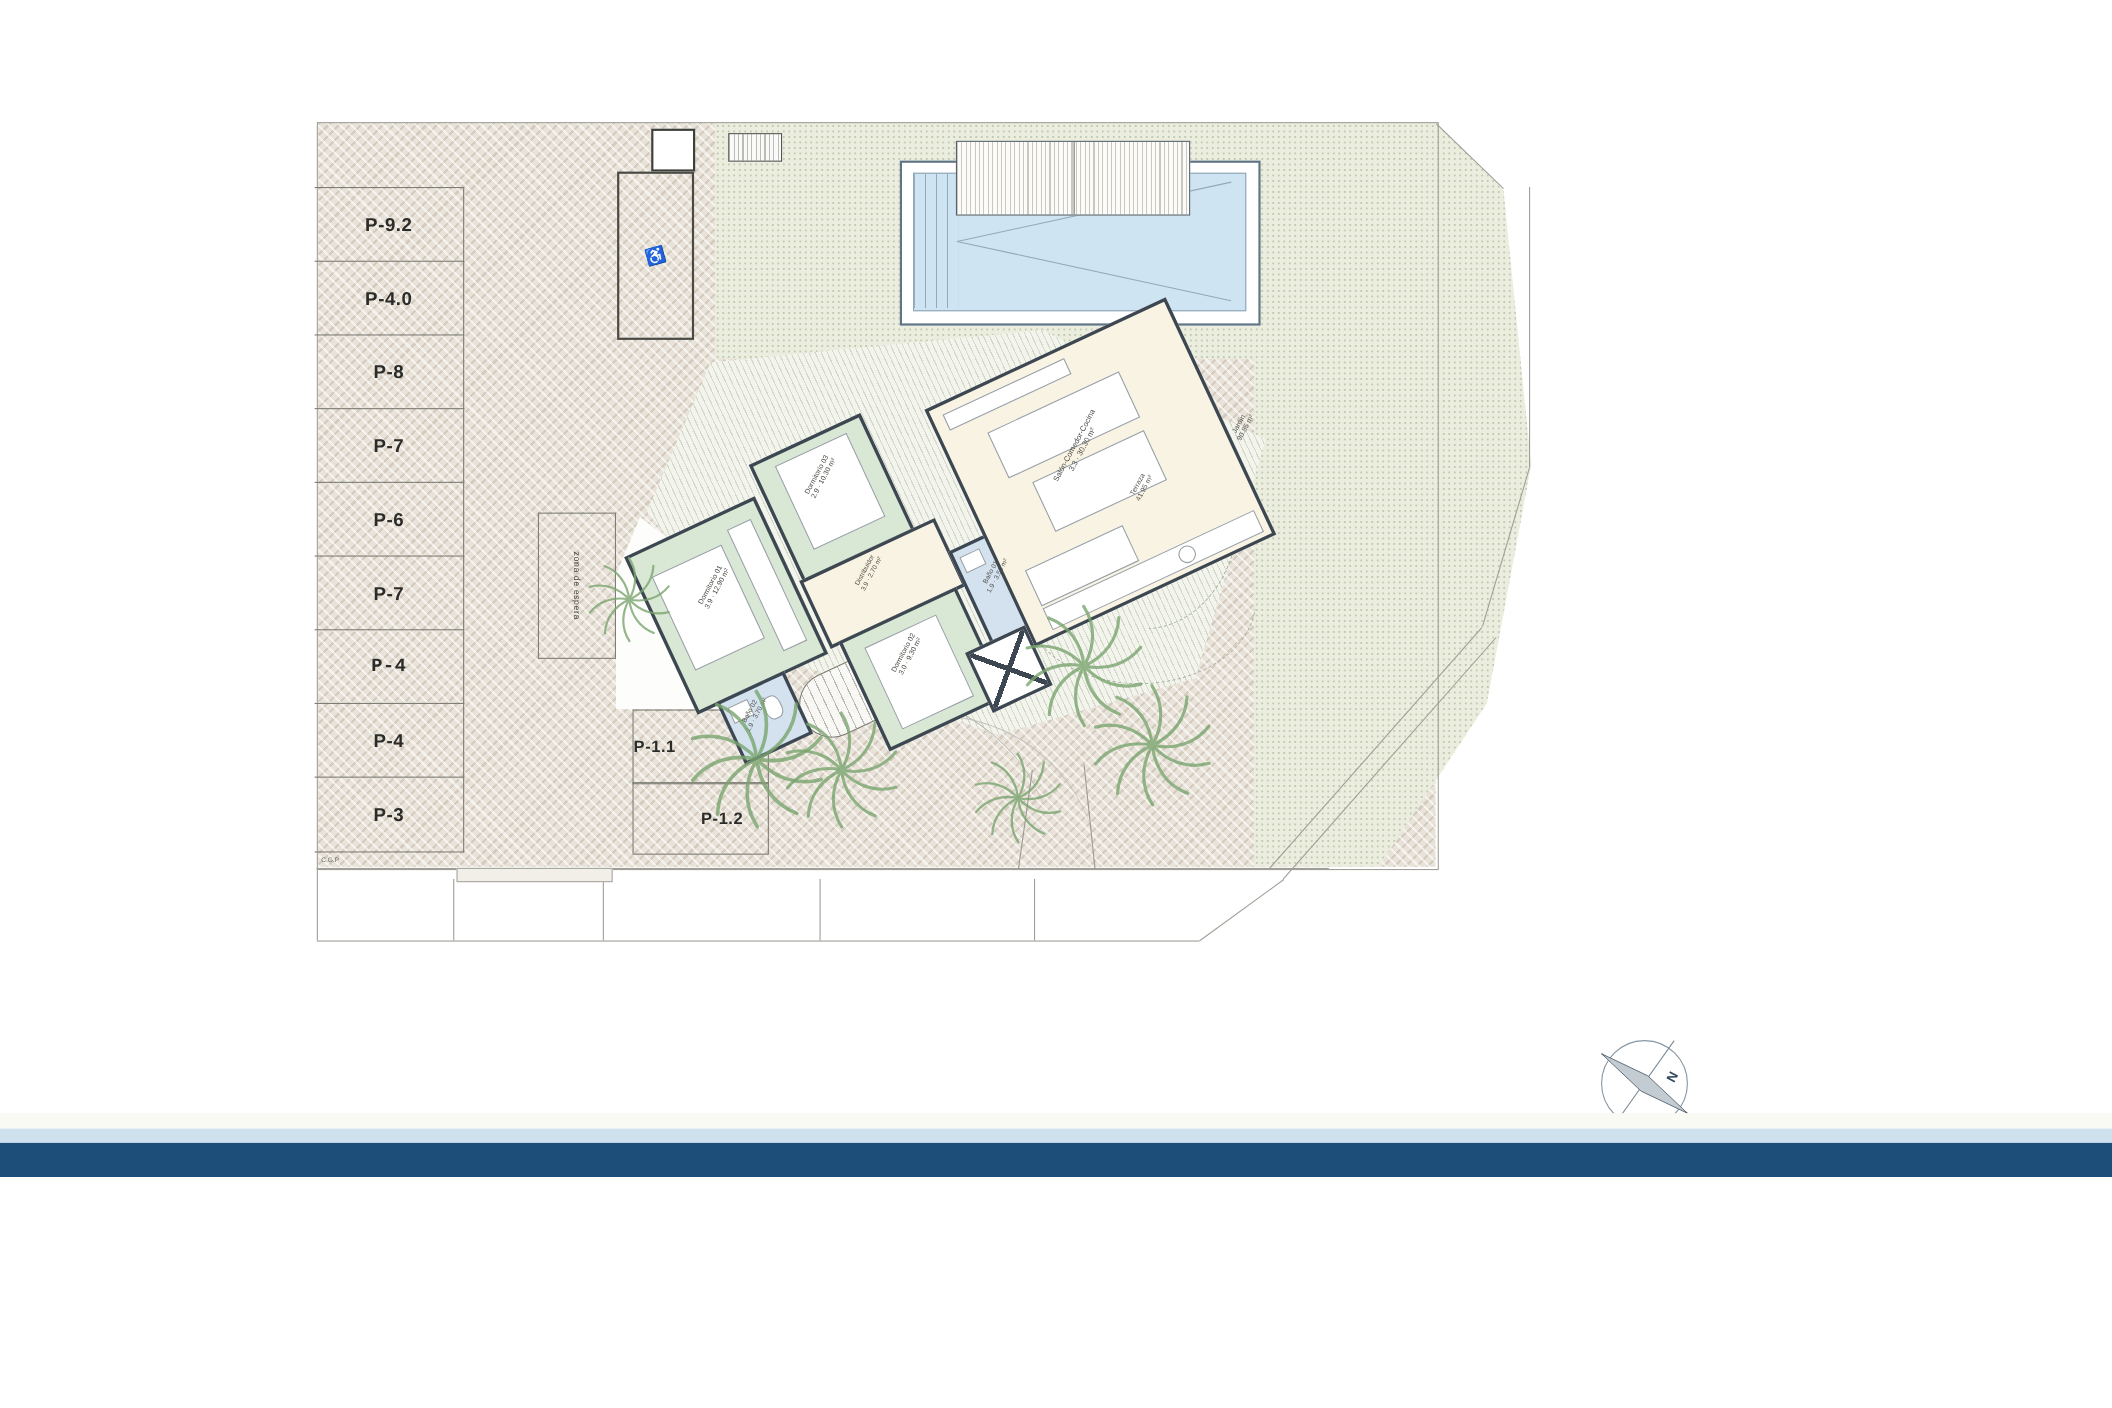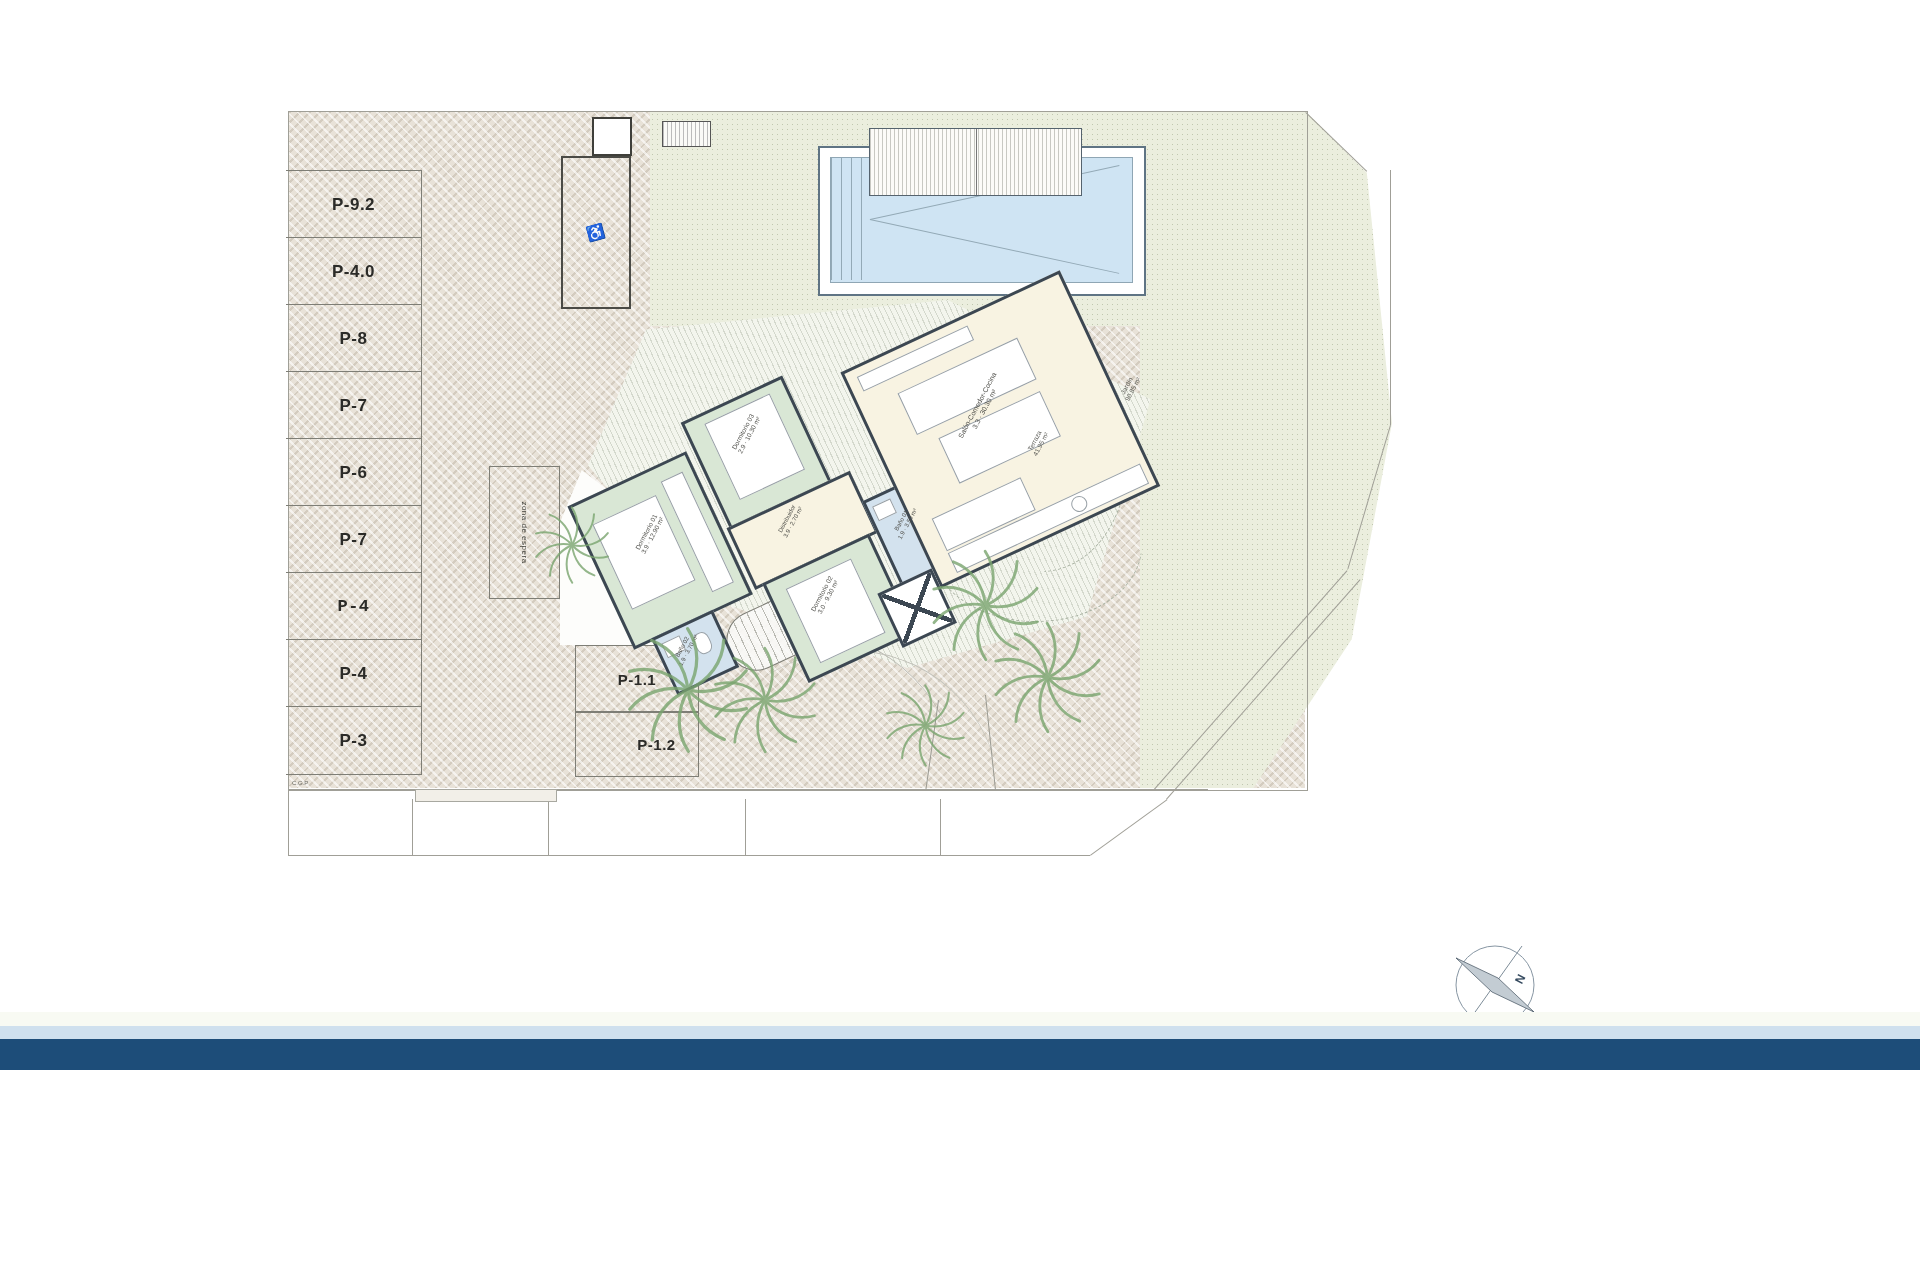--- a/index.html
+++ b/index.html
@@ -95,21 +95,21 @@
     <span class="stall-label">P-4</span>
   </div>
 <div class="abs stall" style="top:706px;border-bottom:1.5px solid #7e7e76;">
     <span class="stall-label">P-3</span>
   </div>
 
 <div class="abs box-edge" style="left:489px;top:466px;width:69px;height:131px;display:flex;align-items:center;justify-content:center;">
   <span style="transform:rotate(90deg);white-space:nowrap;font-size:8px;color:#45453f;letter-spacing:.5px;">zona de espera</span>
 </div>
 
-<div class="abs box-edge" style="left:575px;top:645px;width:122px;height:66px;display:flex;align-items:center;justify-content:center;">
+<div class="abs box-edge" style="left:575px;top:645px;width:122px;height:66px;display:flex;align-items:center;">
   <span class="stall-label" style="font-size:15px;">P-1.1</span>
 </div>
 <div class="abs box-edge" style="left:575px;top:711px;width:122px;height:64px;display:flex;align-items:center;justify-content:center;">
   <span class="stall-label" style="font-size:15px;padding-left:39px;">P-1.2</span>
 </div>
 
 <div class="abs" style="left:561px;top:156px;width:66px;height:149px;border:2px solid #4a4a45;display:flex;align-items:center;justify-content:center;">
   <span style="font-size:15px;color:#35352f;transform:rotate(-15deg);">♿</span>
 </div>
 <div class="abs" style="left:592px;top:117px;width:36px;height:35px;background:#fff;border:2px solid #3f3f3a;"></div>

